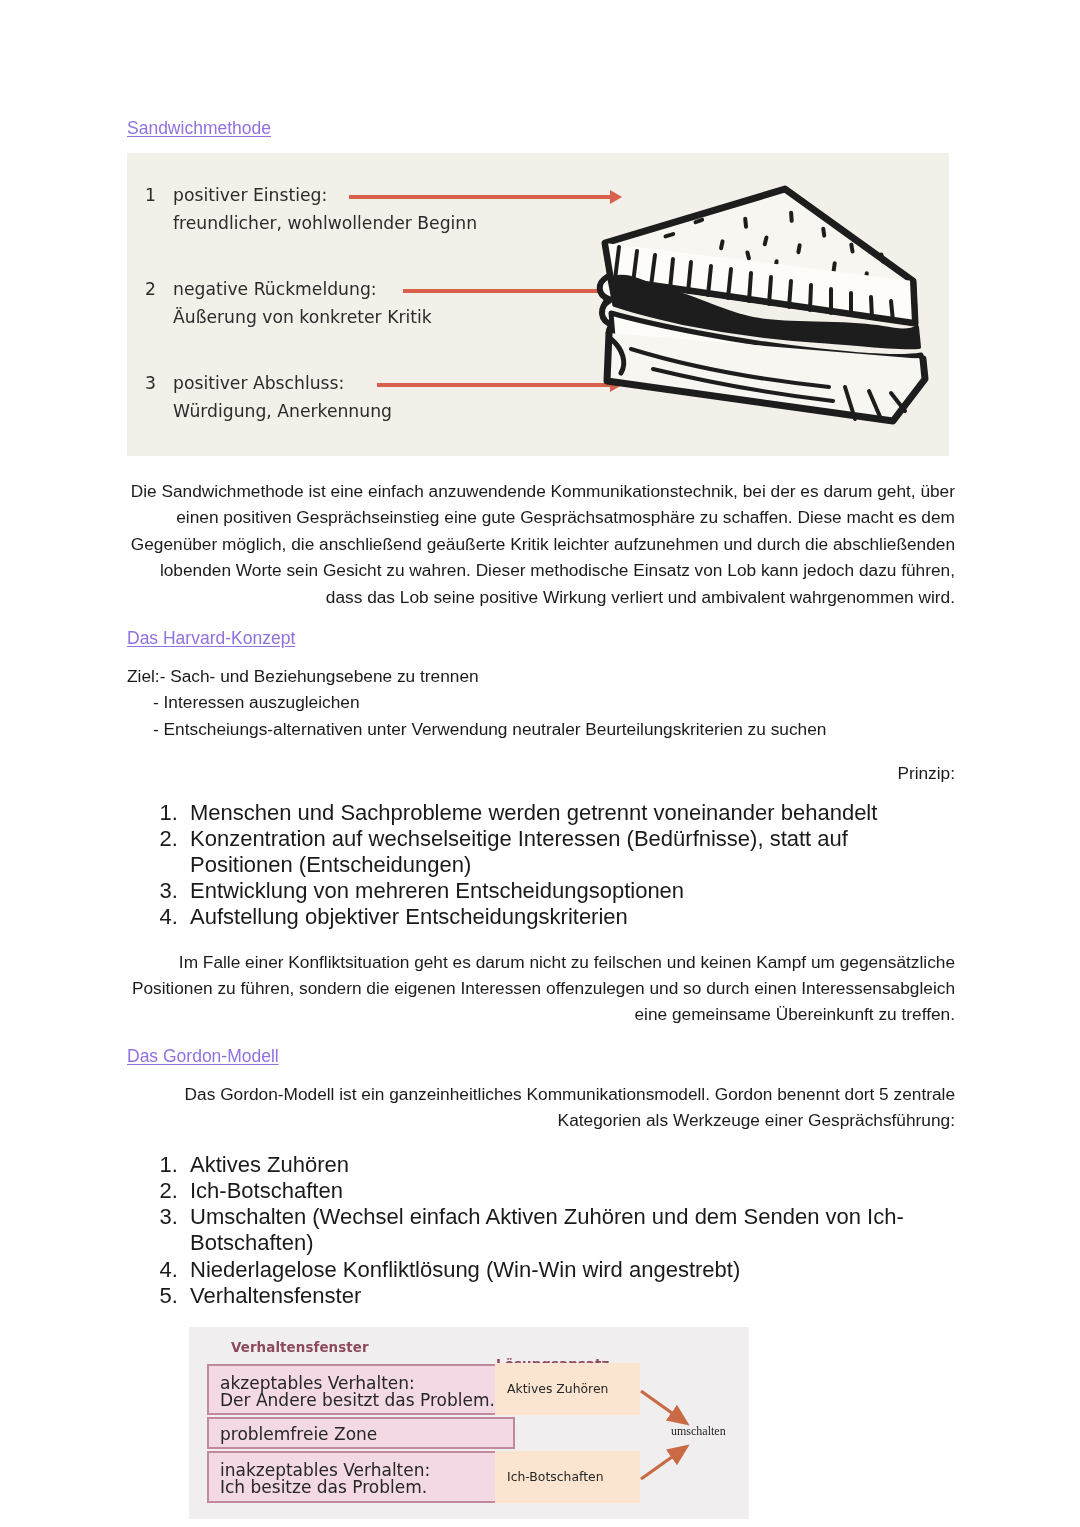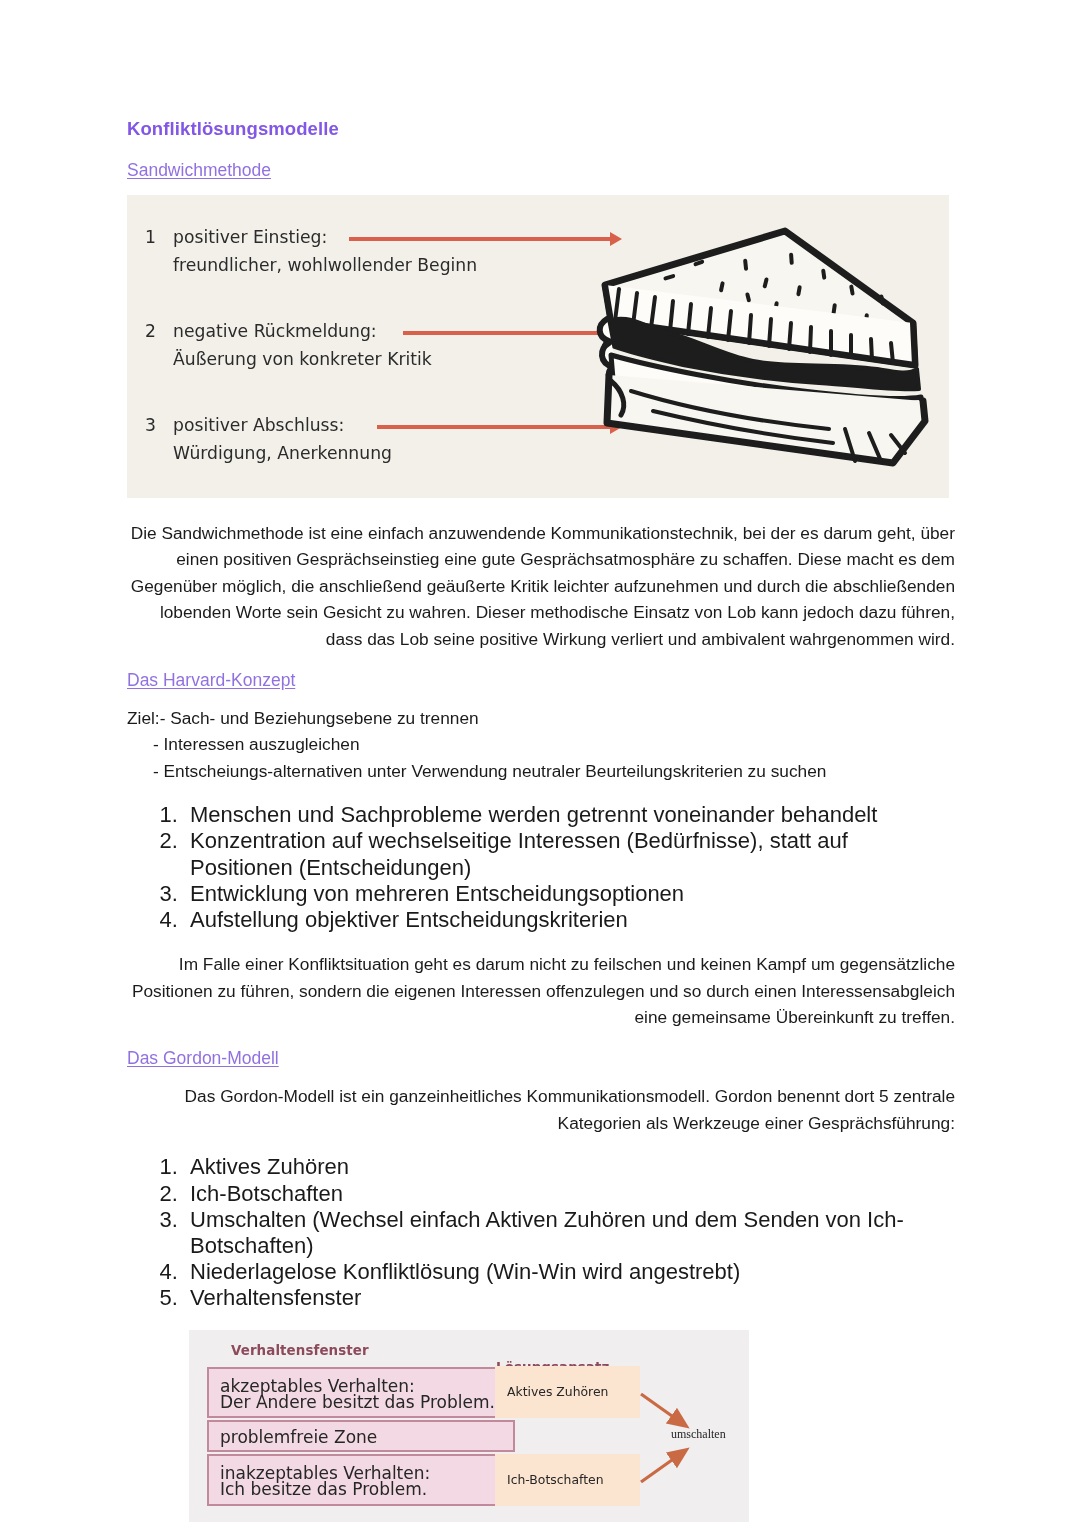--- a/index.html
+++ b/index.html
@@ -208,21 +208,20 @@
     font-family: Liberation Serif, serif;
   }
   .vf-arrows { position: absolute; left: 0; top: 0; width: 560px; height: 192px; }
 </style>
 </head>
 <body>
 
 <div class="page">
   <div class="content">
 
-    <h1 class="doc-title">Konfliktlösungsmodelle</h1>
 
     <div class="link-row tight">
       <span class="section-link">Sandwichmethode</span>
     </div>
 
     <div class="fig-sandwich">
 
       <div class="sw-rows">
 
         <div class="sw-row">
@@ -319,20 +318,21 @@
     <div class="link-row tight">
       <span class="section-link">Das Harvard-Konzept</span>
     </div>
 
     <div class="ziel-block">
       <div>Ziel:- Sach- und Beziehungsebene zu trennen</div>
       <div class="ziel-sub">- Interessen auszugleichen</div>
       <div class="ziel-sub">- Entscheiungs-alternativen unter Verwendung neutraler Beurteilungskriterien zu suchen</div>
     </div>
 
+    <p class="body tight">Prinzip:</p>
 
     <ol class="num-list">
       <li>Menschen und Sachprobleme werden getrennt voneinander behandelt</li>
       <li>Konzentration auf wechselseitige Interessen (Bedürfnisse), statt auf Positionen (Entscheidungen)</li>
       <li>Entwicklung von mehreren Entscheidungsoptionen</li>
       <li>Aufstellung objektiver Entscheidungskriterien</li>
     </ol>
 
     <p class="body">Im Falle einer Konfliktsituation geht es darum nicht zu feilschen und keinen Kampf um gegensätzliche Positionen zu führen, sondern die eigenen Interessen offenzulegen und so durch einen Interessensabgleich eine gemeinsame Übereinkunft zu treffen.</p>
 

